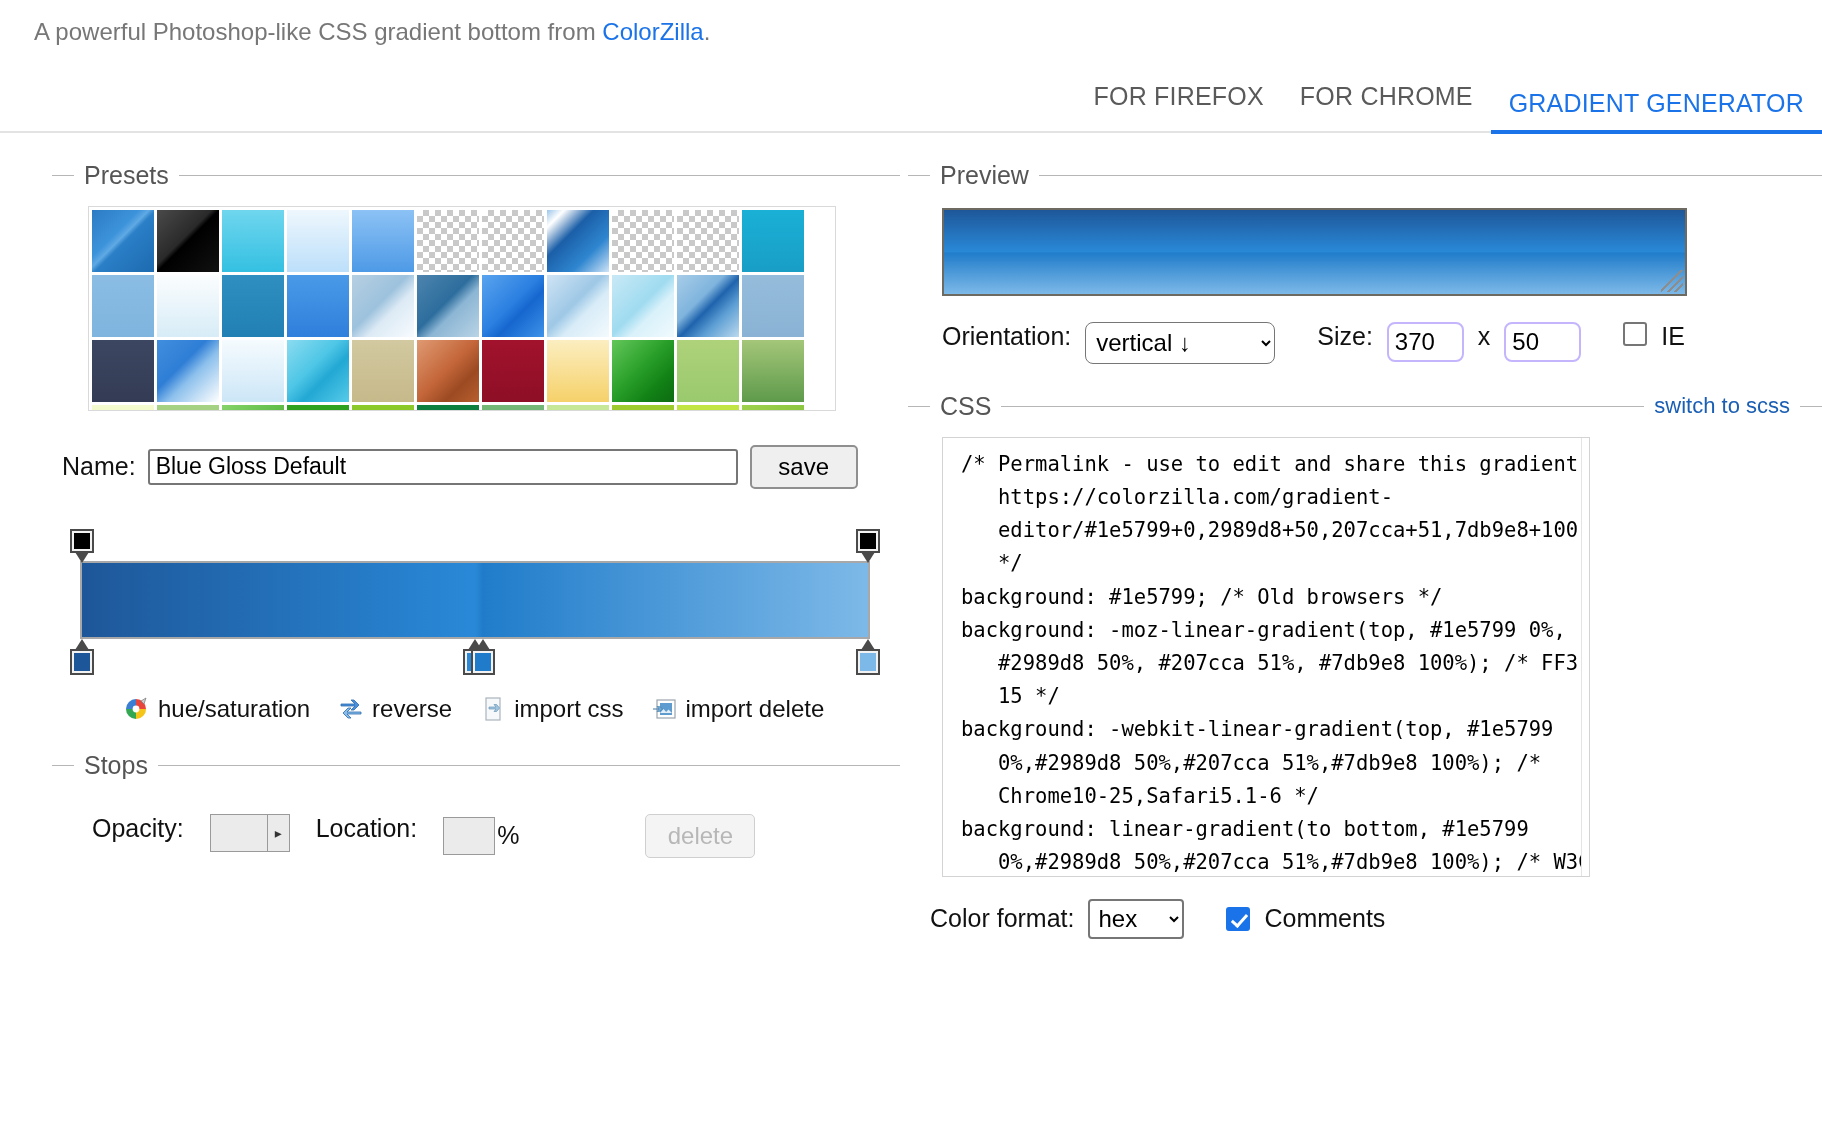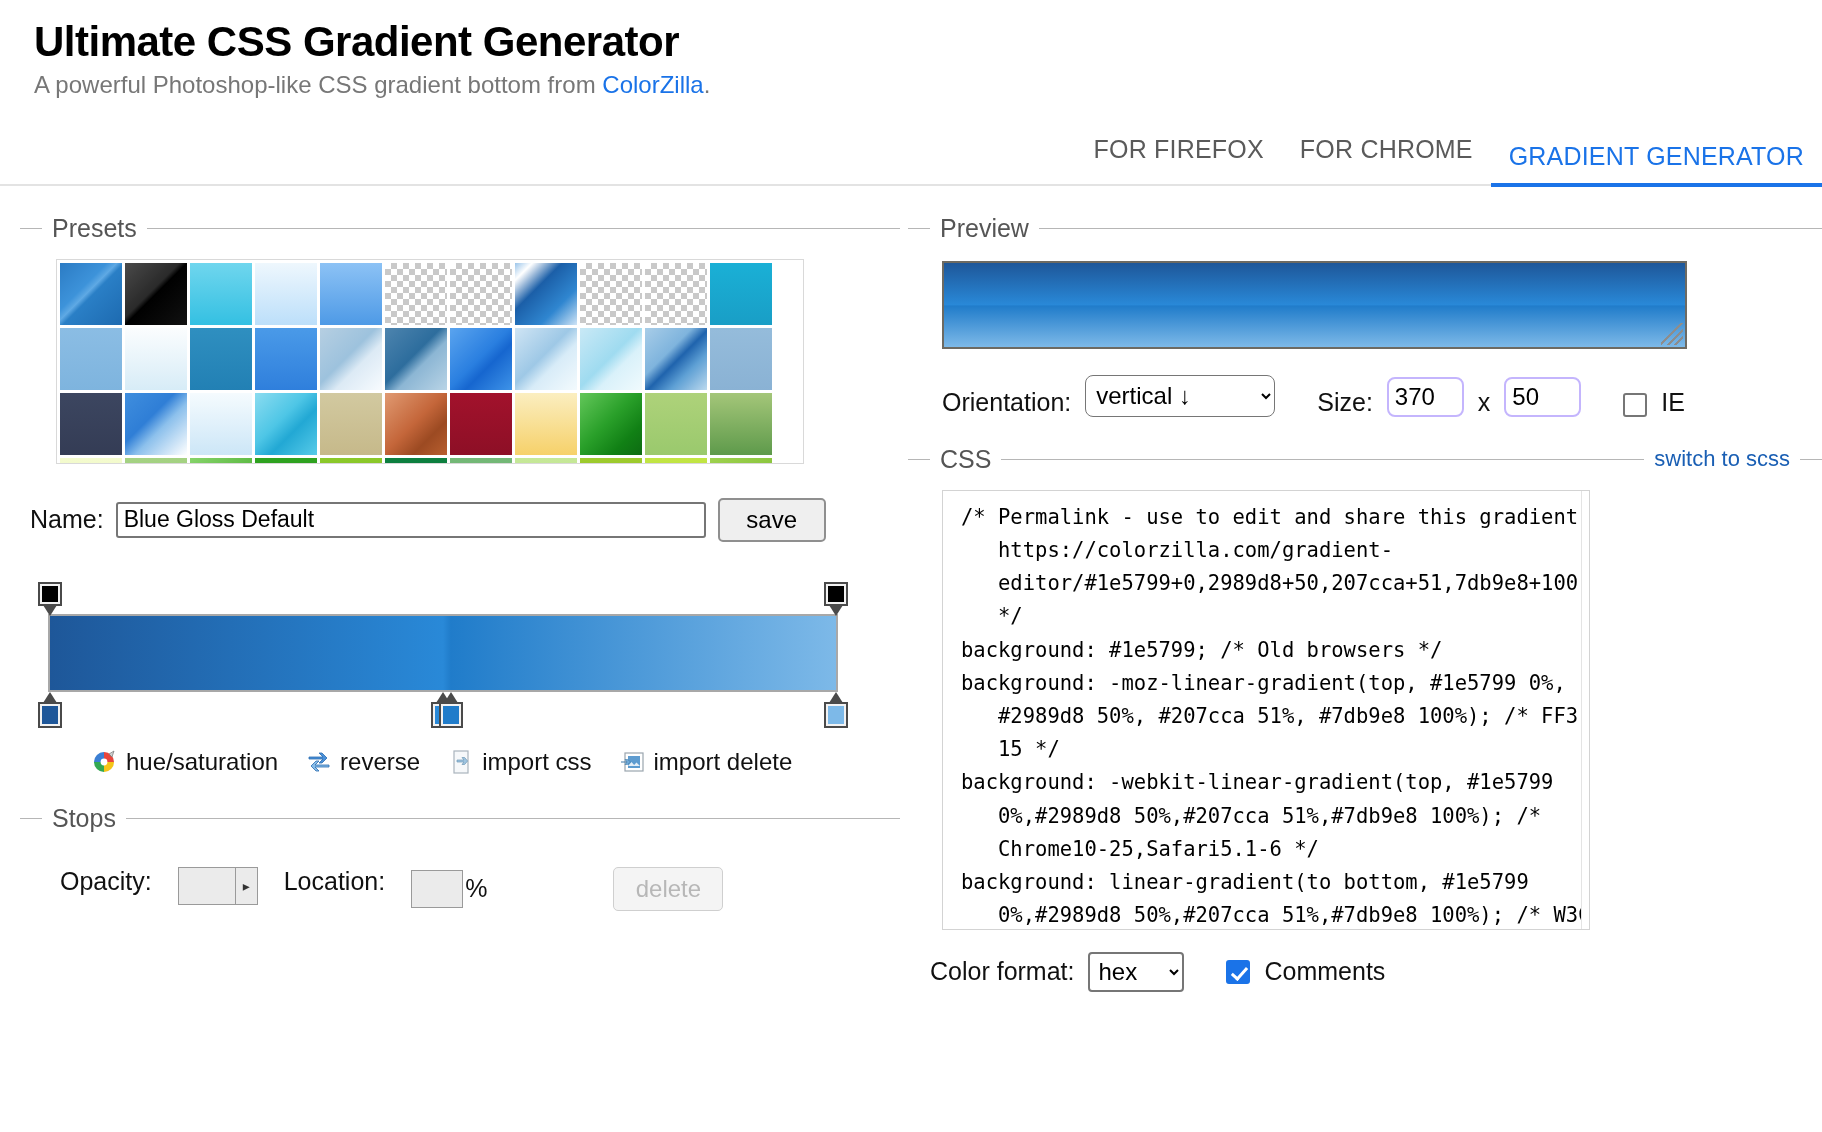--- a/index.html
+++ b/index.html
@@ -57,21 +57,21 @@
     margin-bottom: -3px;
     padding-bottom: 12px;
   }
 
   
   #content {
     display: flex;
     padding: 0;
     margin-top: 0px;
   }
-  #left-col  { width: 900px; padding-left: 20px; }
+  #left-col  { width: 900px; padding-left: 52px; }
   #right-col { width: 922px; padding-left: 8px; }
 
   
   .section { margin-top: 28px; }
   .section-head {
     display: flex;
     align-items: center;
     gap: 10px;
     color: #555555;
     font-size: 25px;
@@ -300,21 +300,21 @@
       linear-gradient(135deg, transparent 45%, #8d8d8d 45%, #8d8d8d 52%, transparent 52%),
       linear-gradient(135deg, transparent 62%, #8d8d8d 62%, #8d8d8d 69%, transparent 69%),
       linear-gradient(135deg, transparent 79%, #8d8d8d 79%, #8d8d8d 86%, transparent 86%);
     cursor: nwse-resize;
   }
 
   #orient-row {
     margin-top: 26px;
     margin-left: 34px;
     display: flex;
-    align-items: flex-end;
+    align-items: flex-start;
     gap: 14px;
   }
   #orientation-select {
     width: 190px; height: 42px;
     font-size: 24px;
     font-family: "Liberation Sans", sans-serif;
     padding: 0 6px;
     border: 1px solid #767676;
     border-radius: 8px;
     background: #fff;
@@ -396,21 +396,20 @@
     width: 6px; height: 13px;
     border: solid #fff;
     border-width: 0 3px 3px 0;
     transform: rotate(42deg);
   }
 </style>
 </head>
 <body>
 
 <div id="header">
-  <h1 id="page-title">Ultimate CSS Gradient Generator</h1>
   <p id="tagline">
     <span>A powerful Photoshop-like CSS gradient bottom from </span><a href="#">ColorZilla</a><span>.</span>
   </p>
 </div>
 
 <div id="navbar">
   <div class="nav-tab">FOR FIREFOX</div>
   <div class="nav-tab">FOR CHROME</div>
   <div class="nav-tab active">GRADIENT GENERATOR</div>
 </div>

